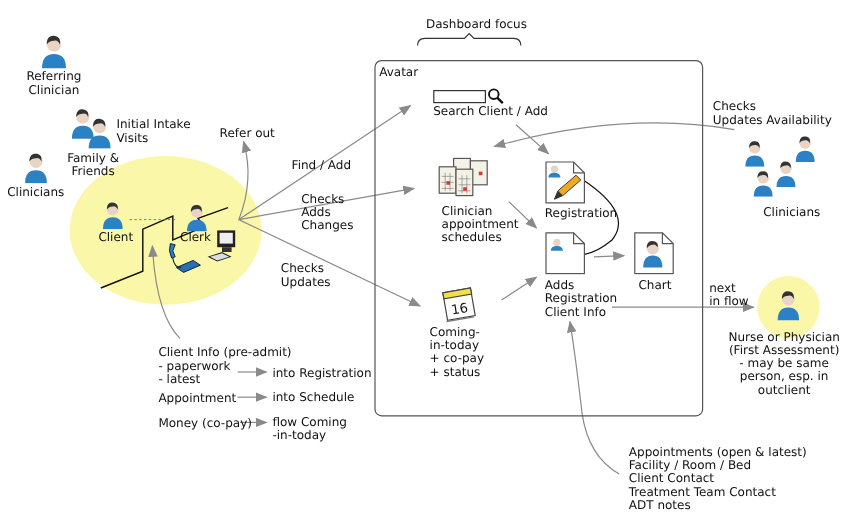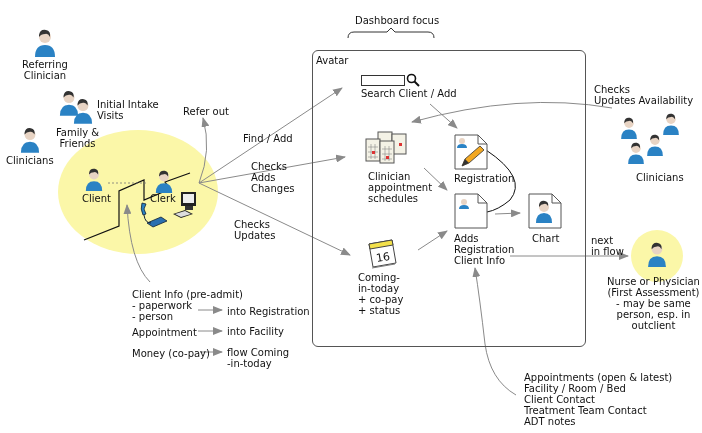--- a/index.html
+++ b/index.html
@@ -187,24 +187,24 @@
 <div class="lbl" style="left:183px;top:106px">Refer out</div>
 <div class="lbl" style="left:243px;top:133px">Find / Add</div>
 <div class="lbl" style="left:251px;top:161px">Checks
 Adds
 Changes</div>
 <div class="lbl" style="left:234px;top:219px">Checks
 Updates</div>
 
 <div class="lbl" style="left:132px;top:289px">Client Info (pre-admit)
 - paperwork
-- person</div>
+- latest</div>
 <div class="lbl" style="left:227px;top:306px">into Registration</div>
 <div class="lbl" style="left:132px;top:327px">Appointment</div>
-<div class="lbl" style="left:227px;top:326px">into Facility</div>
+<div class="lbl" style="left:227px;top:326px">into Schedule</div>
 <div class="lbl" style="left:132px;top:348px">Money (co-pay)</div>
 <div class="lbl" style="left:227px;top:347px">flow Coming
 -in-today</div>
 
 <div class="lbl" style="left:355px;top:15px">Dashboard focus</div>
 <div class="lbl" style="left:316px;top:55px">Avatar</div>
 <div class="lbl" style="left:361px;top:88px">Search Client / Add</div>
 <div class="lbl" style="left:368px;top:171px">Clinician
 appointment
 schedules</div>

